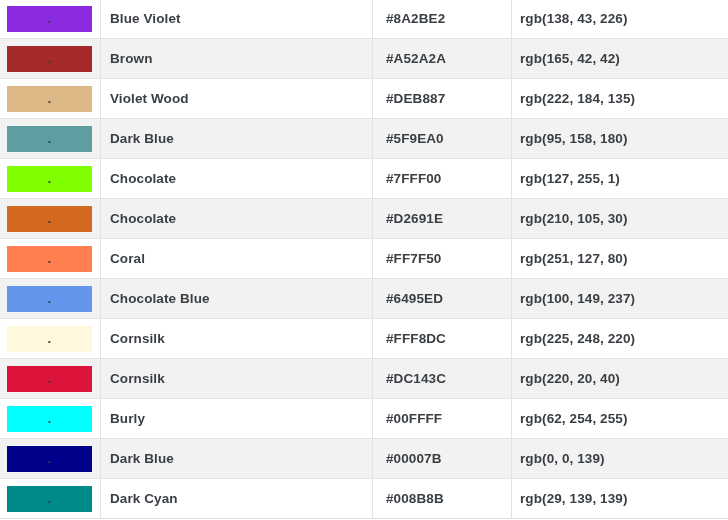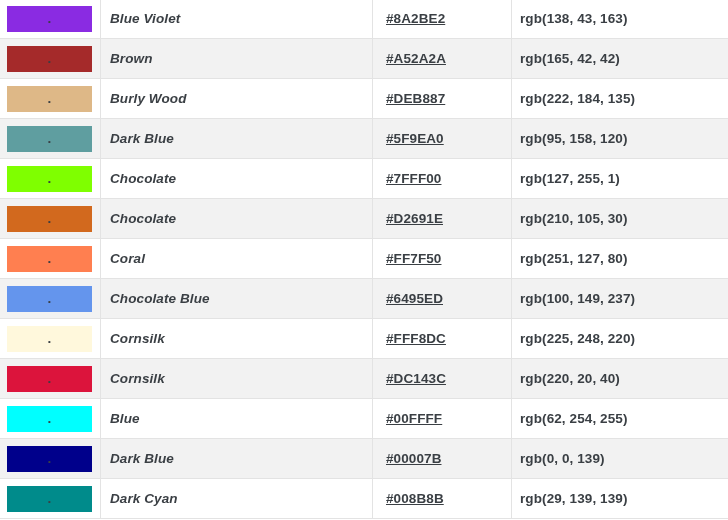--- a/index.html
+++ b/index.html
@@ -41,22 +41,22 @@
     white-space: nowrap;
     overflow: hidden;
   }
 
   
   .col-swatch { width: 100px; }
   .col-name   { width: 271px; border-left: 1px solid #e3e3e3; }
   .col-hex    { width: 138px; border-left: 1px solid #e3e3e3; }
   .col-rgb    { width: 219px; border-left: 1px solid #e3e3e3; }
 
-  .col-name   .cell-text { padding-left: 9px; font-style: italic; }
-  .col-hex    .cell-text { padding-left: 13px; text-decoration: underline; }
+  .col-name   .cell-text { padding-left: 9px; }
+  .col-hex    .cell-text { padding-left: 13px; }
   .col-rgb    .cell-text { padding-left: 8px; }
 
   
   .swatch-wrap {
     padding: 0 8px 0 7px;
   }
   .swatch {
     height: 26px;
     line-height: 26px;
     text-align: center;
@@ -72,51 +72,51 @@
 <table id="color-table">
   <tbody>
       <tr class="odd-row">
         <td class="col-swatch">
           <div class="swatch-wrap">
             <div class="swatch" style="background: rgb(138, 43, 226);">.</div>
           </div>
         </td>
         <td class="col-name"><span class="cell-text">Blue Violet</span></td>
         <td class="col-hex"><span class="cell-text">#8A2BE2</span></td>
-        <td class="col-rgb"><span class="cell-text">rgb(138, 43, 163)</span></td>
+        <td class="col-rgb"><span class="cell-text">rgb(138, 43, 226)</span></td>
       </tr>
       <tr class="even-row">
         <td class="col-swatch">
           <div class="swatch-wrap">
             <div class="swatch" style="background: rgb(165, 42, 42);">.</div>
           </div>
         </td>
         <td class="col-name"><span class="cell-text">Brown</span></td>
         <td class="col-hex"><span class="cell-text">#A52A2A</span></td>
         <td class="col-rgb"><span class="cell-text">rgb(165, 42, 42)</span></td>
       </tr>
       <tr class="odd-row">
         <td class="col-swatch">
           <div class="swatch-wrap">
             <div class="swatch" style="background: rgb(222, 184, 135);">.</div>
           </div>
         </td>
-        <td class="col-name"><span class="cell-text">Burly Wood</span></td>
+        <td class="col-name"><span class="cell-text">Violet Wood</span></td>
         <td class="col-hex"><span class="cell-text">#DEB887</span></td>
         <td class="col-rgb"><span class="cell-text">rgb(222, 184, 135)</span></td>
       </tr>
       <tr class="even-row">
         <td class="col-swatch">
           <div class="swatch-wrap">
             <div class="swatch" style="background: rgb(95, 158, 160);">.</div>
           </div>
         </td>
         <td class="col-name"><span class="cell-text">Dark Blue</span></td>
         <td class="col-hex"><span class="cell-text">#5F9EA0</span></td>
-        <td class="col-rgb"><span class="cell-text">rgb(95, 158, 120)</span></td>
+        <td class="col-rgb"><span class="cell-text">rgb(95, 158, 180)</span></td>
       </tr>
       <tr class="odd-row">
         <td class="col-swatch">
           <div class="swatch-wrap">
             <div class="swatch" style="background: rgb(127, 255, 0);">.</div>
           </div>
         </td>
         <td class="col-name"><span class="cell-text">Chocolate</span></td>
         <td class="col-hex"><span class="cell-text">#7FFF00</span></td>
         <td class="col-rgb"><span class="cell-text">rgb(127, 255, 1)</span></td>
@@ -170,21 +170,21 @@
         <td class="col-name"><span class="cell-text">Cornsilk</span></td>
         <td class="col-hex"><span class="cell-text">#DC143C</span></td>
         <td class="col-rgb"><span class="cell-text">rgb(220, 20, 40)</span></td>
       </tr>
       <tr class="odd-row">
         <td class="col-swatch">
           <div class="swatch-wrap">
             <div class="swatch" style="background: rgb(0, 255, 255);">.</div>
           </div>
         </td>
-        <td class="col-name"><span class="cell-text">Blue</span></td>
+        <td class="col-name"><span class="cell-text">Burly</span></td>
         <td class="col-hex"><span class="cell-text">#00FFFF</span></td>
         <td class="col-rgb"><span class="cell-text">rgb(62, 254, 255)</span></td>
       </tr>
       <tr class="even-row">
         <td class="col-swatch">
           <div class="swatch-wrap">
             <div class="swatch" style="background: rgb(0, 0, 139);">.</div>
           </div>
         </td>
         <td class="col-name"><span class="cell-text">Dark Blue</span></td>

